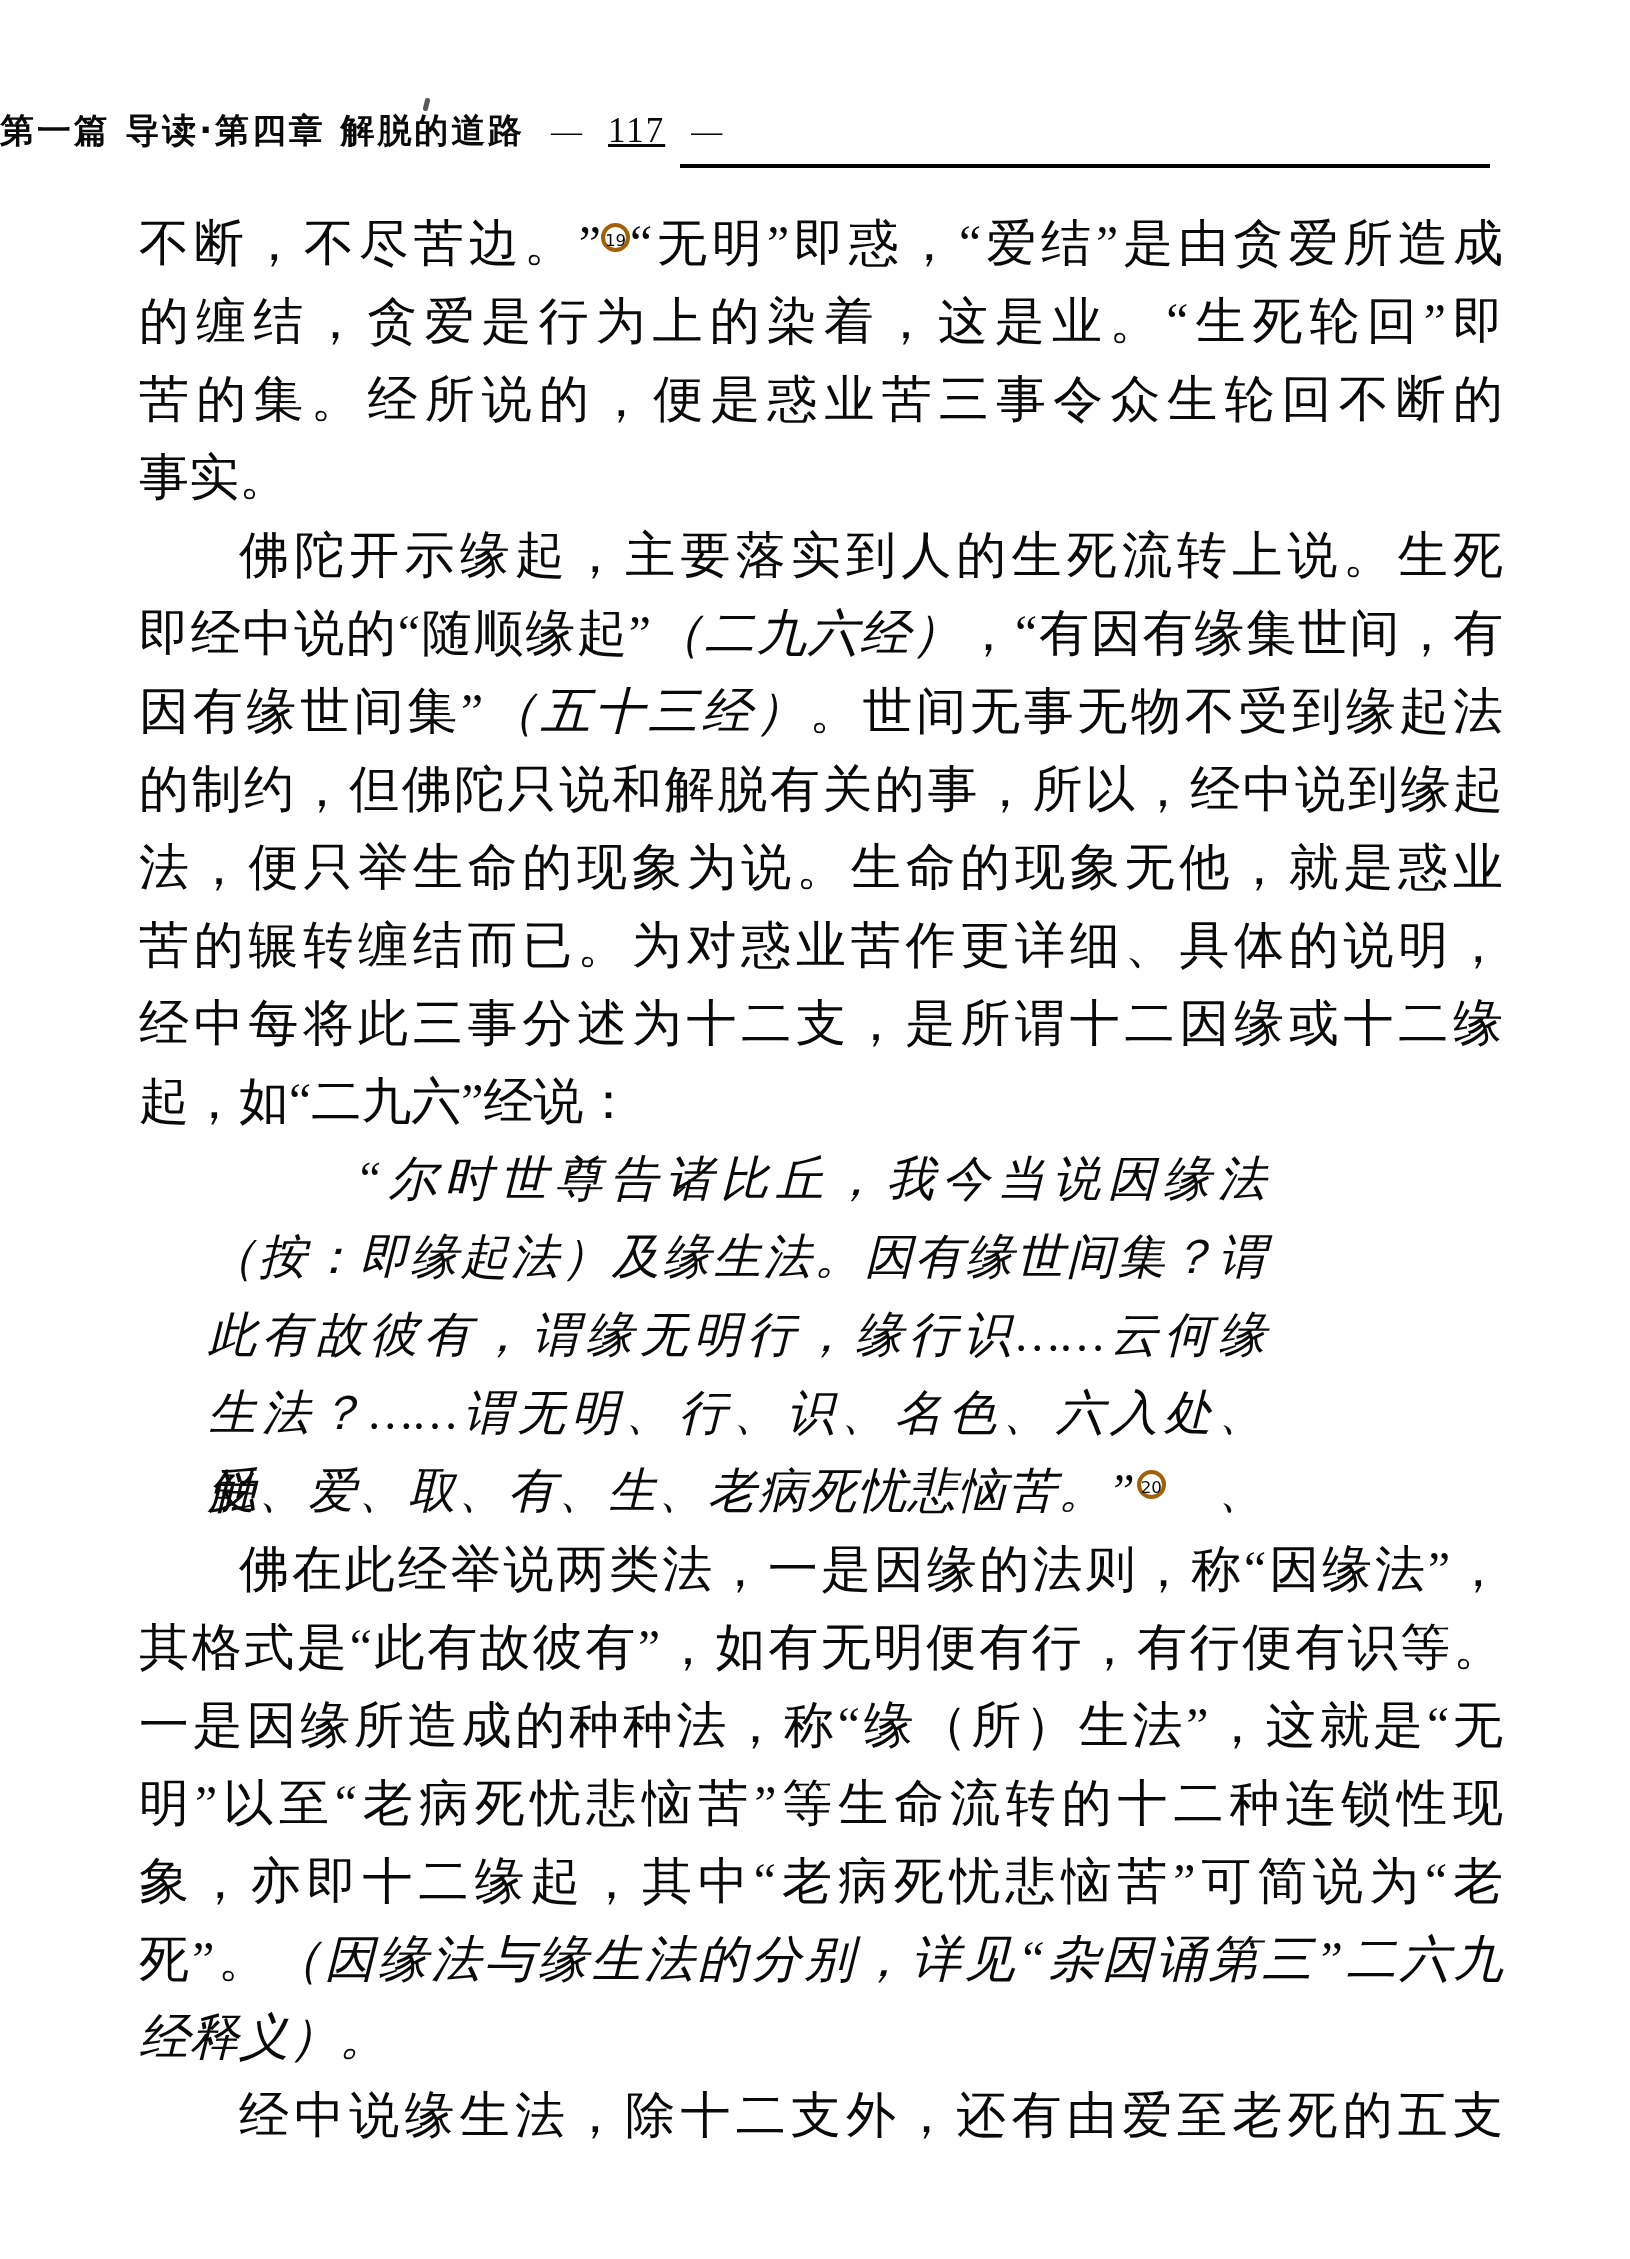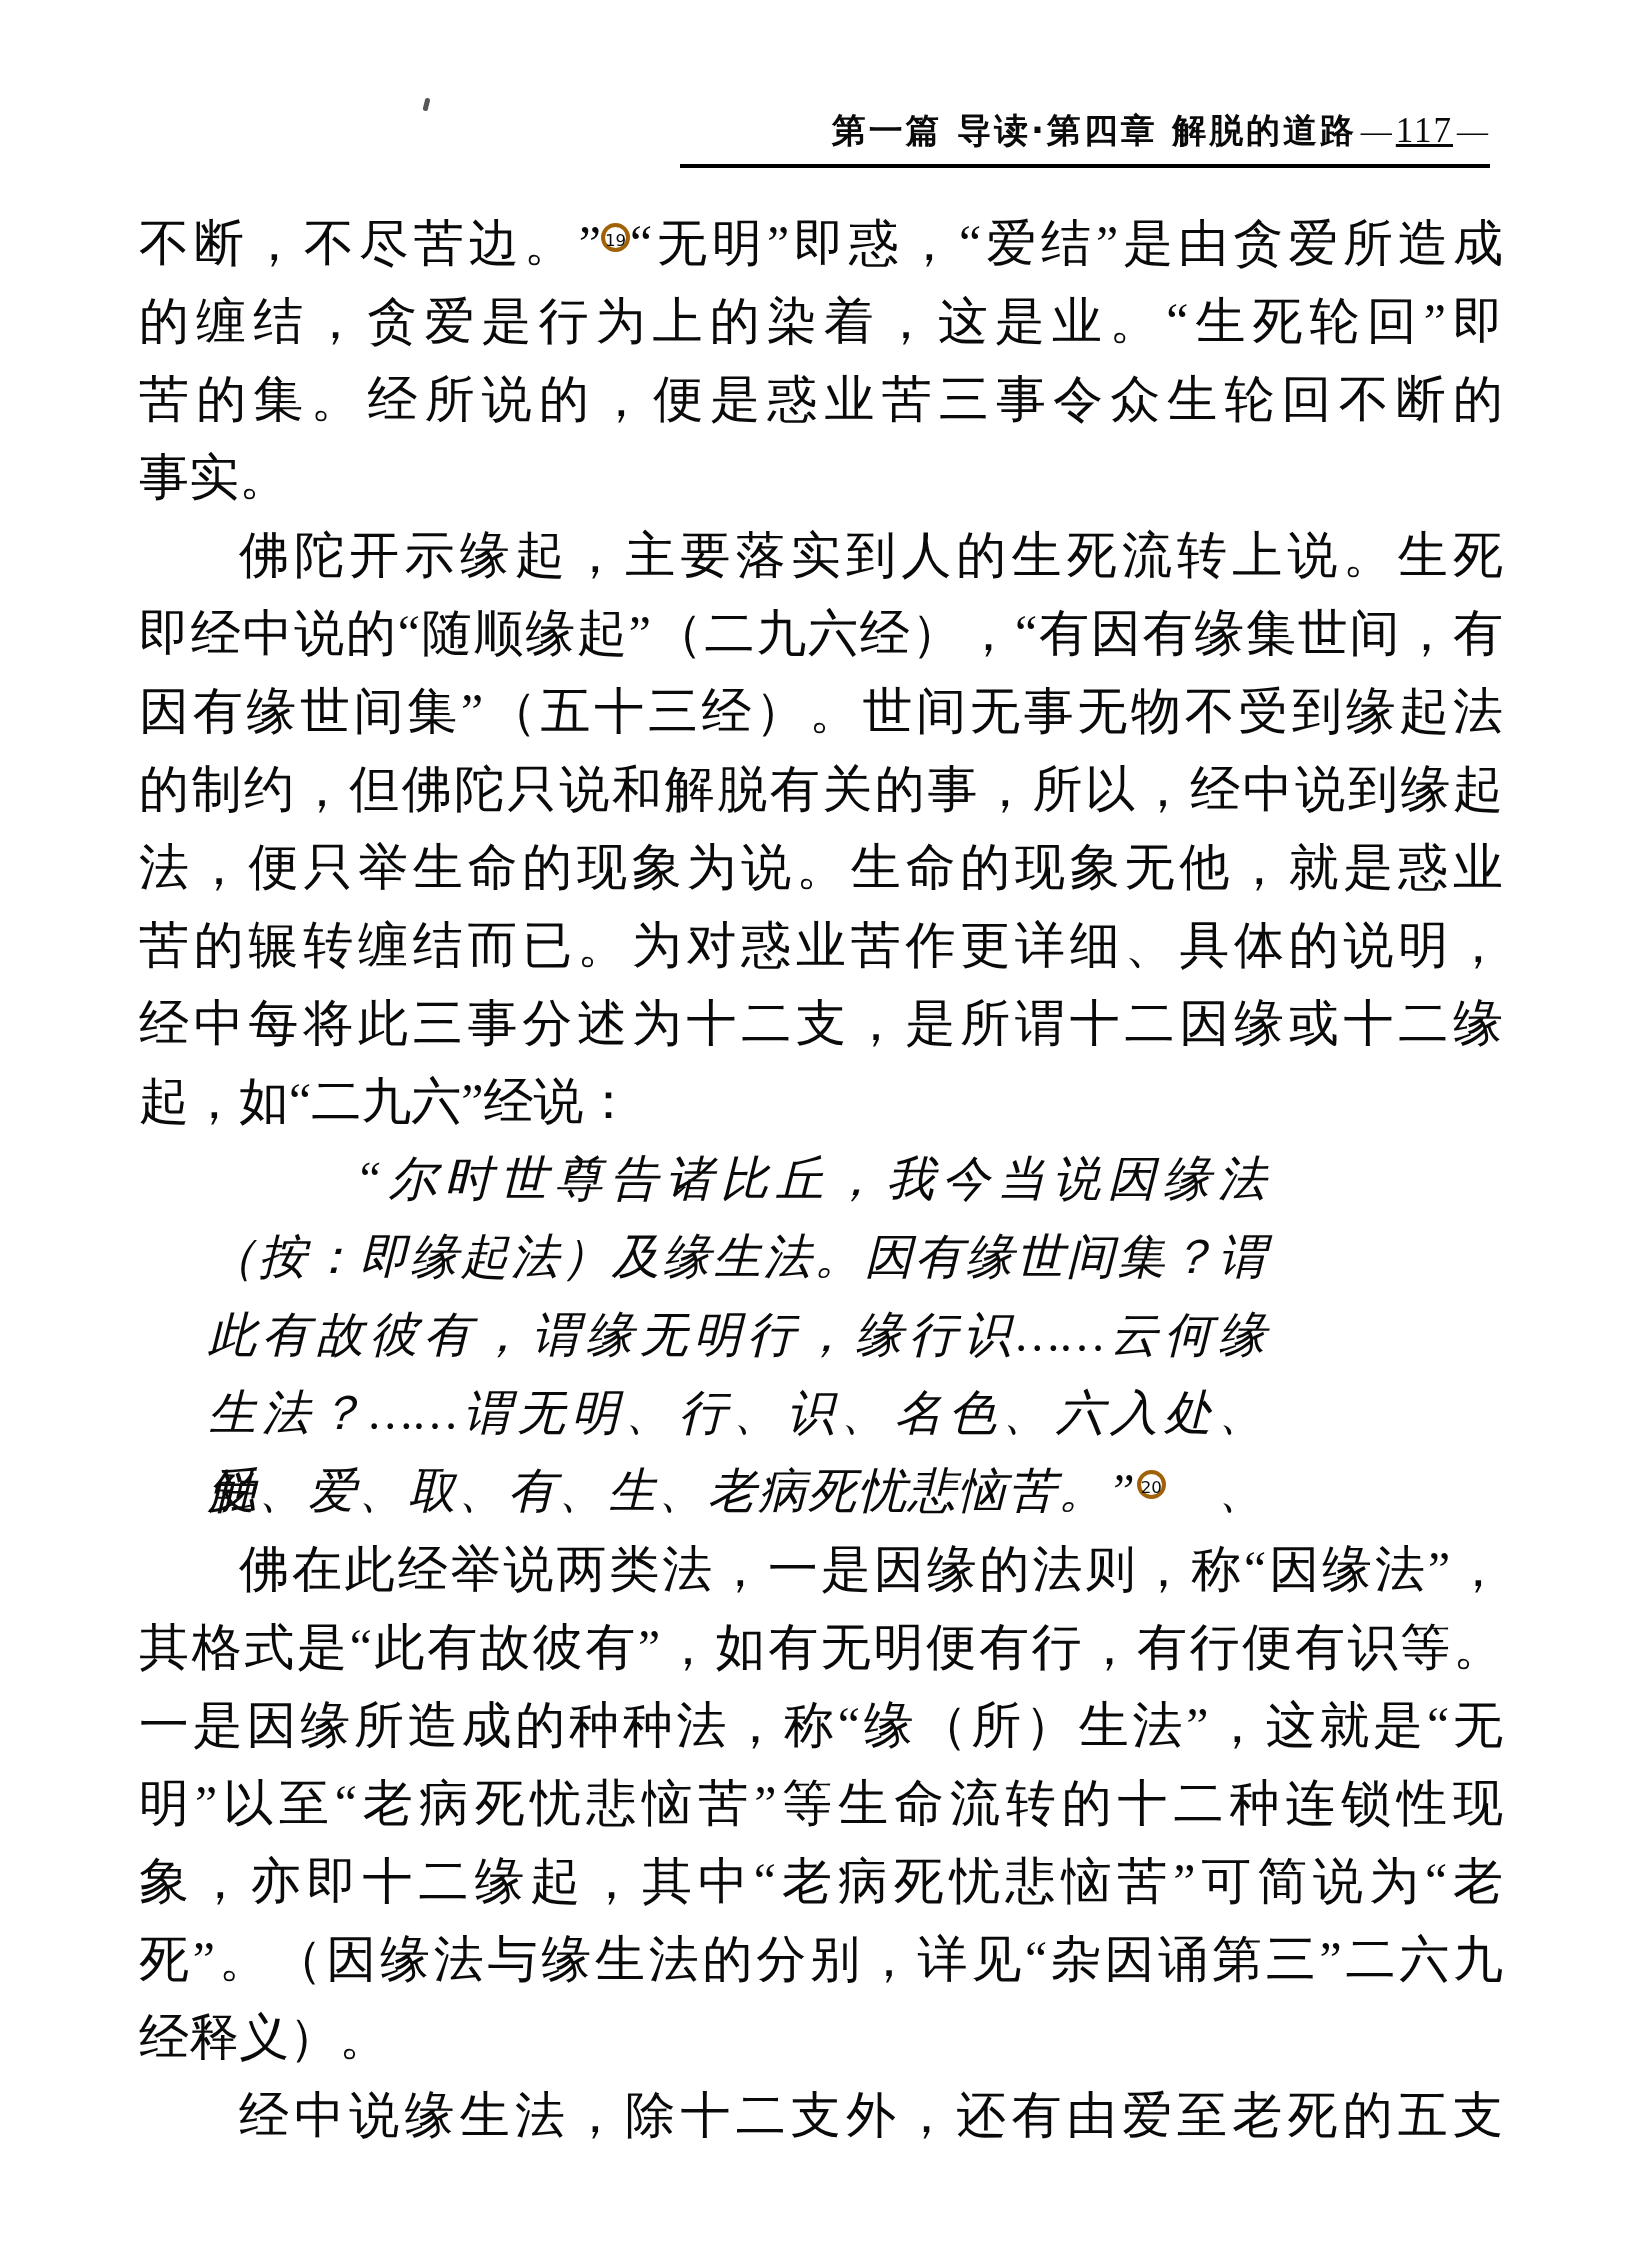--- a/index.html
+++ b/index.html
@@ -2,36 +2,36 @@
 <html><head>
 <meta charset="utf-8">
 <style>
   html,body{margin:0;padding:0;background:#e8e8e8;}
   .page{position:relative;width:1631px;height:2259px;background:#ffffff;overflow:hidden;
         font-family:"Liberation Serif","DejaVu Serif",serif;color:#0a0a0a;}
   
   .speck{position:absolute;left:424px;top:98px;width:4.9px;height:12.7px;background:#3a3a3a;
          transform:rotate(14deg);border-radius:2px;opacity:.85;}
   
-  .header{position:absolute;top:108px;left:0;right:143px;display:flex;justify-content:flex-end;
-          align-items:baseline;gap:4px;white-space:nowrap;}
+  .header{position:absolute;top:108px;left:0;right:143px;display:flex;
+          align-items:baseline;gap:26px;white-space:nowrap;}
   .htitle{font-family:"DejaVu Sans","Liberation Sans",sans-serif;font-weight:700;
           font-size:34px;letter-spacing:2.9px;}
   .hdash{font-size:31px;letter-spacing:0;}
   .hnum{font-size:35px;font-family:"Liberation Serif","DejaVu Serif",serif;letter-spacing:2px;text-decoration:underline;}
   .hrule{position:absolute;left:680px;top:164px;width:810px;height:3.9px;background:#000;}
   
   .bodytext{position:absolute;left:139px;top:204px;width:1364px;font-size:50px;
             font-kerning:none;}
   .ln{height:78px;line-height:78px;white-space:nowrap;text-align:left;}
   .just{white-space:normal;text-align:justify;text-align-last:justify;text-justify:inter-character;}
   .indent{text-indent:100px;}
   .quote{margin-left:69px;margin-right:235px;font-size:48px;font-style:italic;letter-spacing:2px;}
   .qfirst{text-indent:147px;}
-  .kai{}
+  .kai{font-style:italic;}
   .fnref{display:inline-block;width:29px;height:29px;border:4px solid #a16207;border-radius:50%;
          font-family:"DejaVu Sans","Liberation Sans",sans-serif;font-style:normal;
          font-size:16.7px;line-height:27.4px;text-align:center;letter-spacing:0;text-indent:0;
          position:relative;top:-13.7px;vertical-align:baseline;box-sizing:border-box;}
 </style>
 </head>
 <body>
 
 <div class="page">
   <div class="speck"></div>

